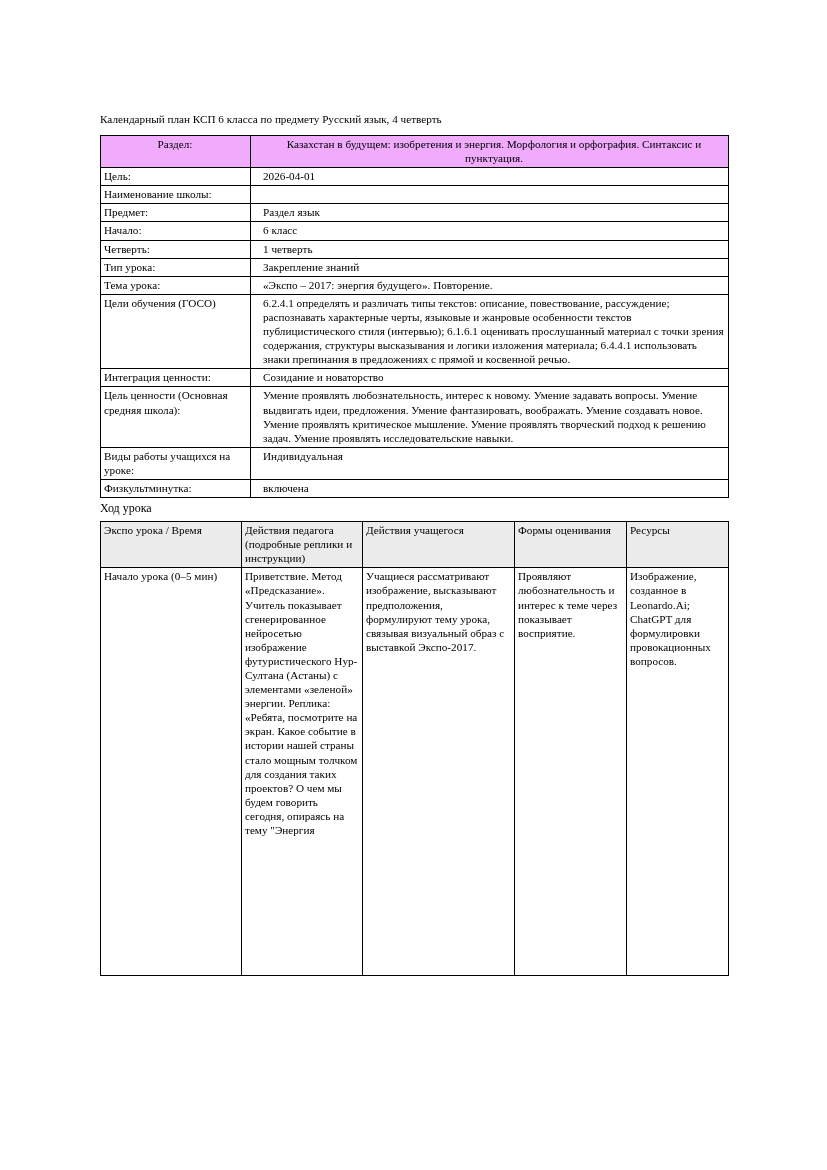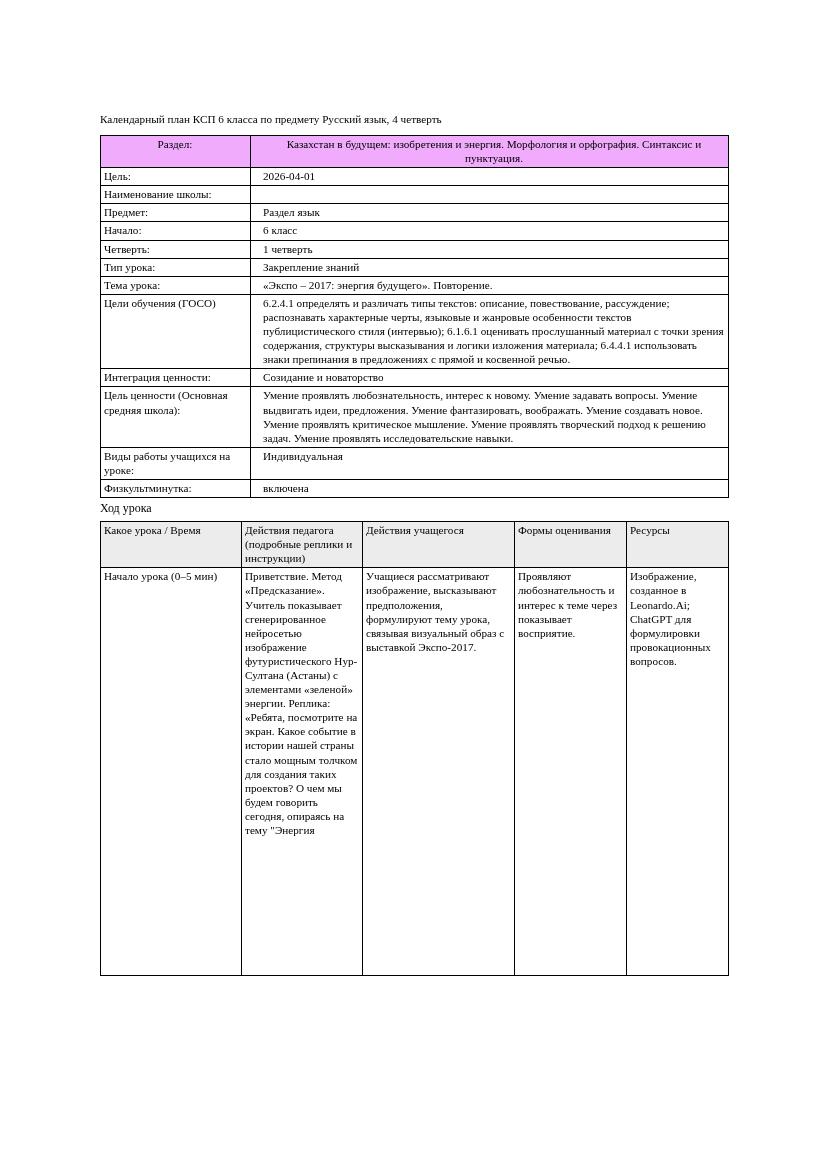--- a/index.html
+++ b/index.html
@@ -158,21 +158,21 @@
   <table class="flow-table">
     <colgroup>
       <col class="f1">
       <col class="f2">
       <col class="f3">
       <col class="f4">
       <col class="f5">
     </colgroup>
     <thead>
       <tr>
-        <th>Какое урока / Время</th>
+        <th>Экспо урока / Время</th>
         <th>Действия педагога (подробные реплики и инструкции)</th>
         <th>Действия учащегося</th>
         <th>Формы оценивания</th>
         <th>Ресурсы</th>
       </tr>
     </thead>
     <tbody>
       <tr>
         <td class="body-cell">Начало урока (0–5 мин)</td>
         <td class="body-cell clip-cell">Приветствие. Метод «Предсказание». Учитель показывает сгенерированное нейросетью изображение футуристического Нур-Султана (Астаны) с элементами «зеленой» энергии. Реплика: «Ребята, посмотрите на экран. Какое событие в истории нашей страны стало мощным толчком для создания таких проектов? О чем мы будем говорить сегодня, опираясь на тему "Энергия</td>

